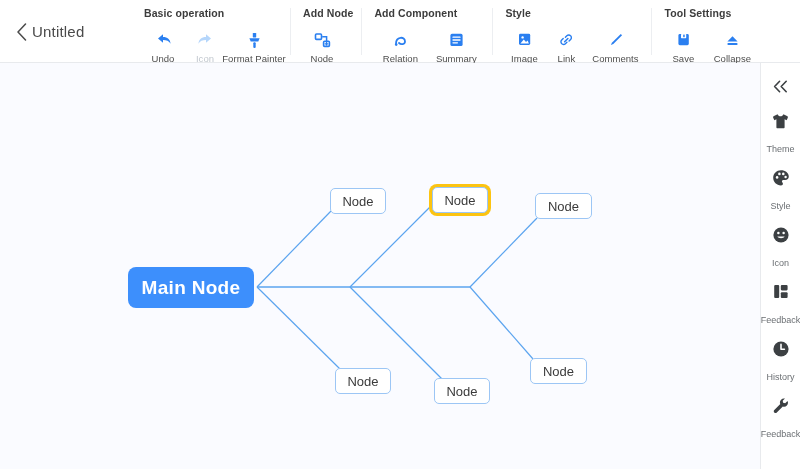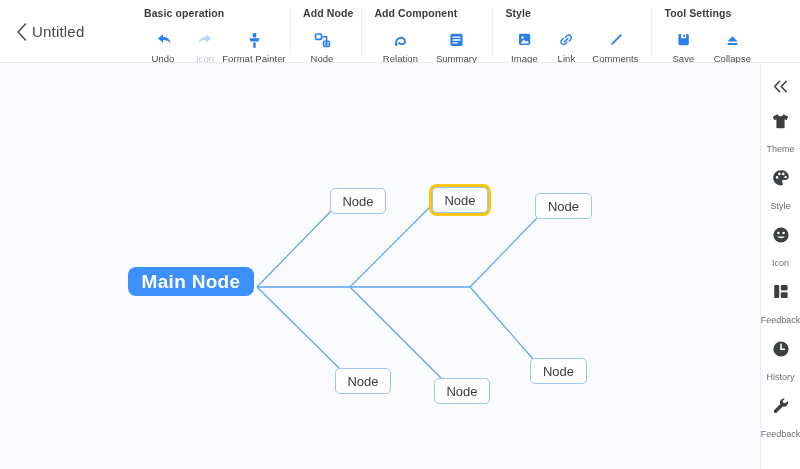--- a/index.html
+++ b/index.html
@@ -400,21 +400,21 @@
 
       <line x1="257" y1="224" x2="331" y2="148" stroke="#5ba4ef" stroke-width="1.2"></line>
       <line x1="350" y1="224" x2="430" y2="144" stroke="#5ba4ef" stroke-width="1.2"></line>
       <line x1="470" y1="224" x2="537" y2="155" stroke="#5ba4ef" stroke-width="1.2"></line>
 
       <line x1="257" y1="224" x2="341" y2="307" stroke="#5ba4ef" stroke-width="1.2"></line>
       <line x1="350" y1="224" x2="442" y2="316" stroke="#5ba4ef" stroke-width="1.2"></line>
       <line x1="470" y1="224" x2="533" y2="296" stroke="#5ba4ef" stroke-width="1.2"></line>
     </svg>
 
-    <div class="node main" style="left:128px; top:204px; width:126px; height:29px;">Main Node</div>
+    <div class="node main" style="left:128px; top:204px; width:126px; height:41px;">Main Node</div>
 
     <div class="node" style="left:330px; top:125px; width:56px; height:26px;">Node</div>
 
     <div class="node selected" style="left:432px; top:124px; width:56px; height:26px;">Node</div>
 
     <div class="node" style="left:535px; top:130px; width:57px; height:26px;">Node</div>
 
     <div class="node" style="left:335px; top:305px; width:56px; height:26px;">Node</div>
 
     <div class="node" style="left:434px; top:315px; width:56px; height:26px;">Node</div>

